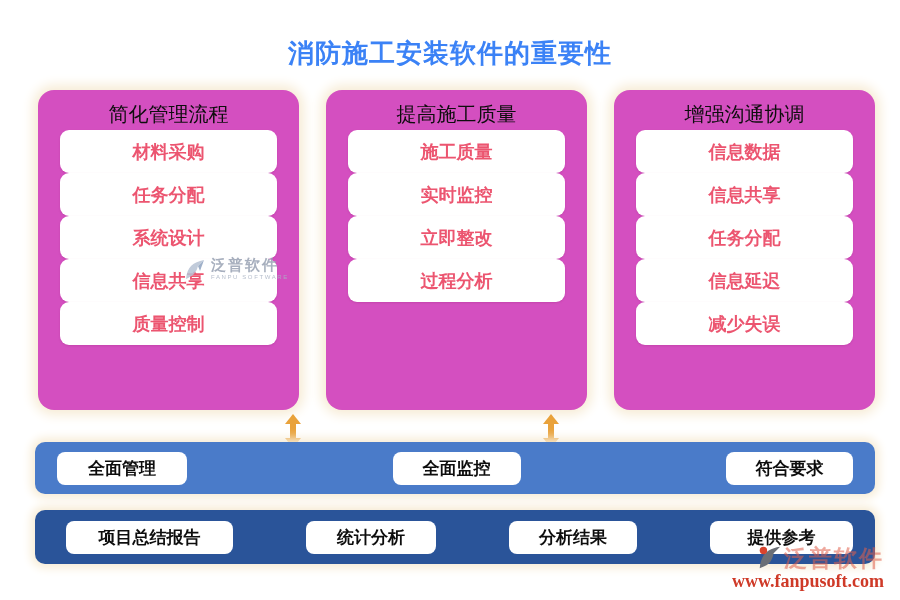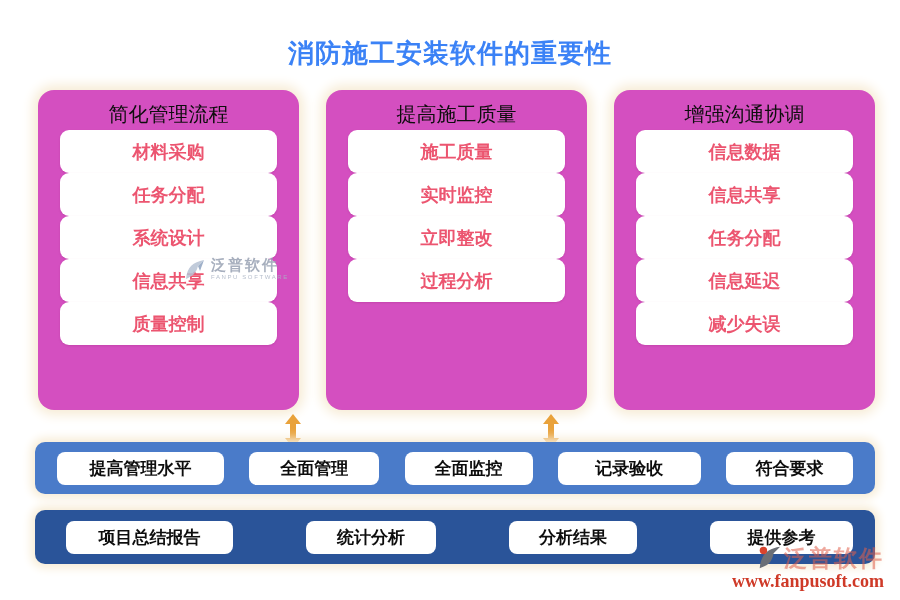--- a/index.html
+++ b/index.html
@@ -130,24 +130,22 @@
 </div>
 <div class="arrow arrow-2">
   <svg width="18" height="34" viewBox="0 0 18 34">
     <polygon points="9,0 17,10 1,10" fill="#e9a23b"></polygon>
     <rect x="6" y="8" width="6" height="18" fill="#e9a23b"></rect>
     <polygon points="9,34 17,24 1,24" fill="#e9a23b"></polygon>
   </svg>
 </div>
 
 <div class="bar bar-1">
-  <div class="bar-item w1">提高管理水平</div>
   <div class="bar-item w2">全面管理</div>
   <div class="bar-item w3">全面监控</div>
-  <div class="bar-item w4">记录验收</div>
   <div class="bar-item w5">符合要求</div>
 </div>
 
 <div class="bar bar-2">
   <div class="bar-item w1">项目总结报告</div>
   <div class="bar-item w2">统计分析</div>
   <div class="bar-item w3">分析结果</div>
   <div class="bar-item w4">提供参考</div>
 </div>
 

